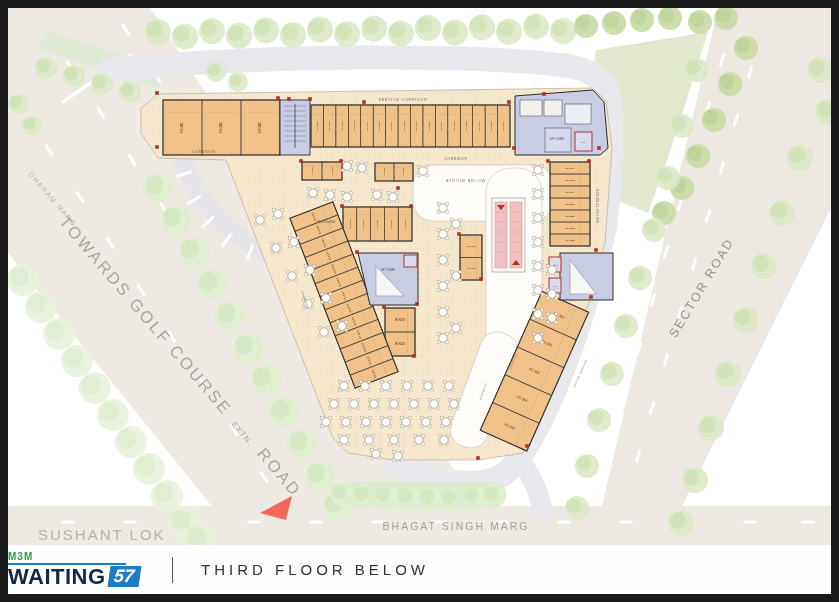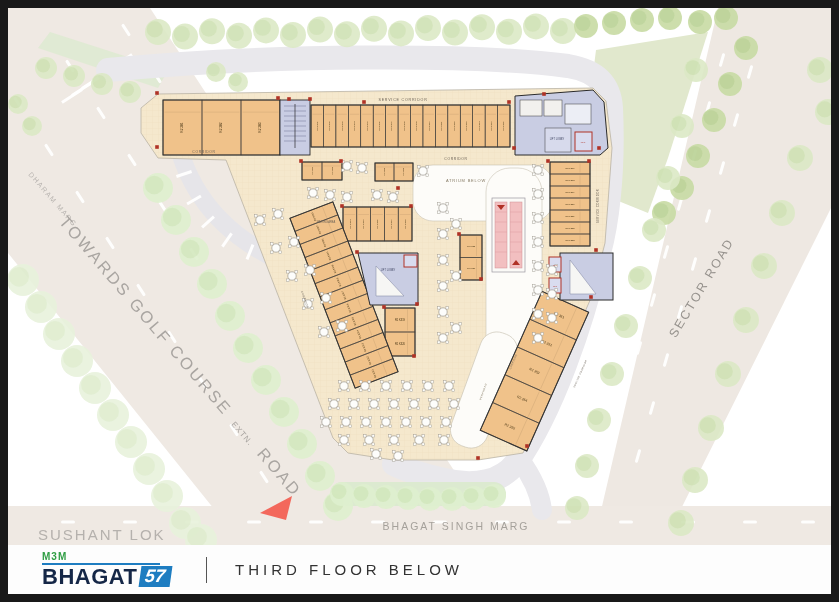--- a/index.html
+++ b/index.html
@@ -1,20 +1,20 @@
 <!DOCTYPE html>
 <html><head>
 <meta charset="utf-8">
 <style>
   html,body{margin:0;padding:0;background:#3a3a3a;font-family:"Liberation Sans",sans-serif;}
   .frame{position:relative;width:839px;height:602px;background:#191919;margin:0 auto;overflow:hidden;}
   .map{position:absolute;left:8px;top:8px;width:823px;height:537px;background:#ffffff;overflow:hidden;}
   .map svg{display:block;}
   .footer{position:absolute;left:8px;top:545px;width:823px;height:49px;background:#fdfdfd;display:flex;align-items:center;}
-  .logo{margin-left:34px;display:flex;flex-direction:column;width:132px;}
+  .logo{display:flex;flex-direction:column;width:132px;}
   .m3m{color:#2f9e44;font-weight:bold;font-size:10px;letter-spacing:1px;line-height:1;}
   .blue-rule{height:2px;background:#1e7dc1;margin:1px 0;width:118px;}
   .brand-row{display:flex;align-items:center;}
   .atrium{font-size:22px;font-weight:800;color:#152747;letter-spacing:.5px;line-height:1;}
   .n57{background:#1e7dc1;color:#fff;font-size:18px;font-weight:800;font-style:italic;padding:1px 6px 2px 5px;transform:skewX(-8deg);margin-left:3px;line-height:1;}
   .divider{width:1px;height:26px;background:#555;margin:0 28px 0 32px;}
   .title{font-size:15px;letter-spacing:4px;color:#333;font-weight:500;}
   text{font-family:"Liberation Sans",sans-serif;}
 </style>
 </head>
@@ -1248,20 +1248,20 @@
         <text x="30" y="532" font-size="15" letter-spacing="2" fill="#b5b1ad">SUSHANT LOK</text>
       </g>
     </svg>
   </div>
 
   <div class="footer">
     <div class="logo">
       <span class="m3m">M3M</span>
       <div class="blue-rule"></div>
       <div class="brand-row">
-        <span class="atrium">BHAGAT</span>
+        <span class="atrium">WAITING</span>
         <span class="n57">57</span>
       </div>
     </div>
     <div class="divider"></div>
     <div class="title">THIRD FLOOR BELOW</div>
   </div>
 </div>
 
 </body></html>

